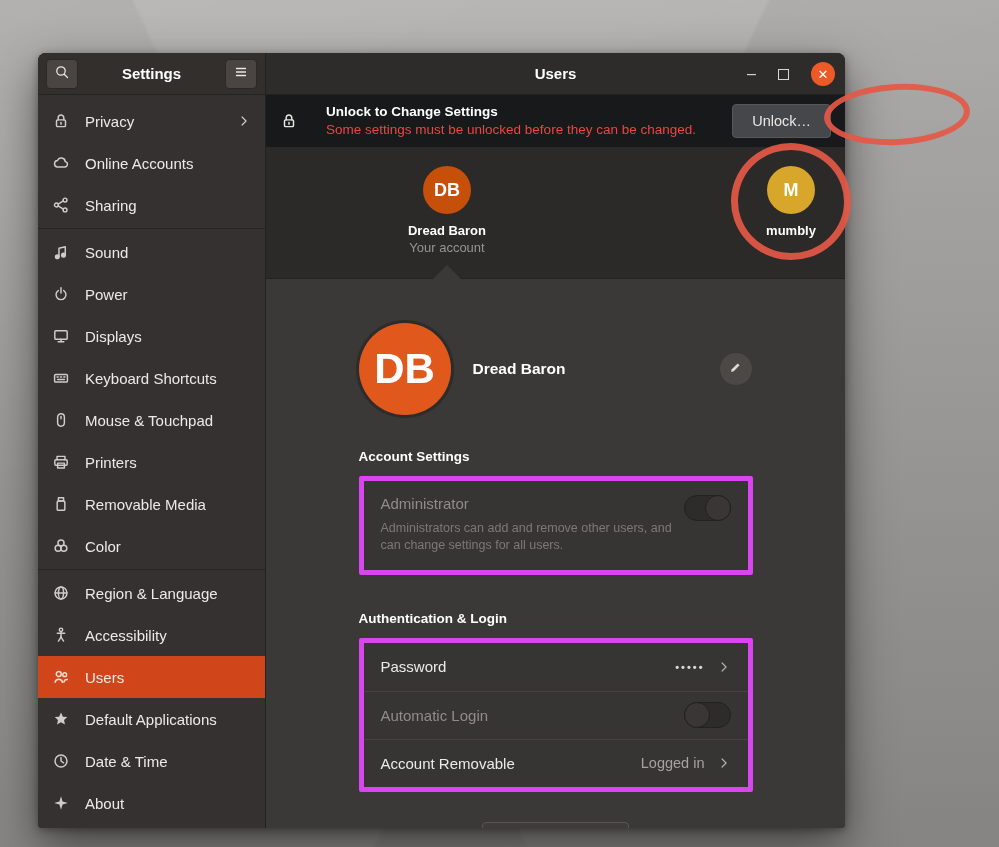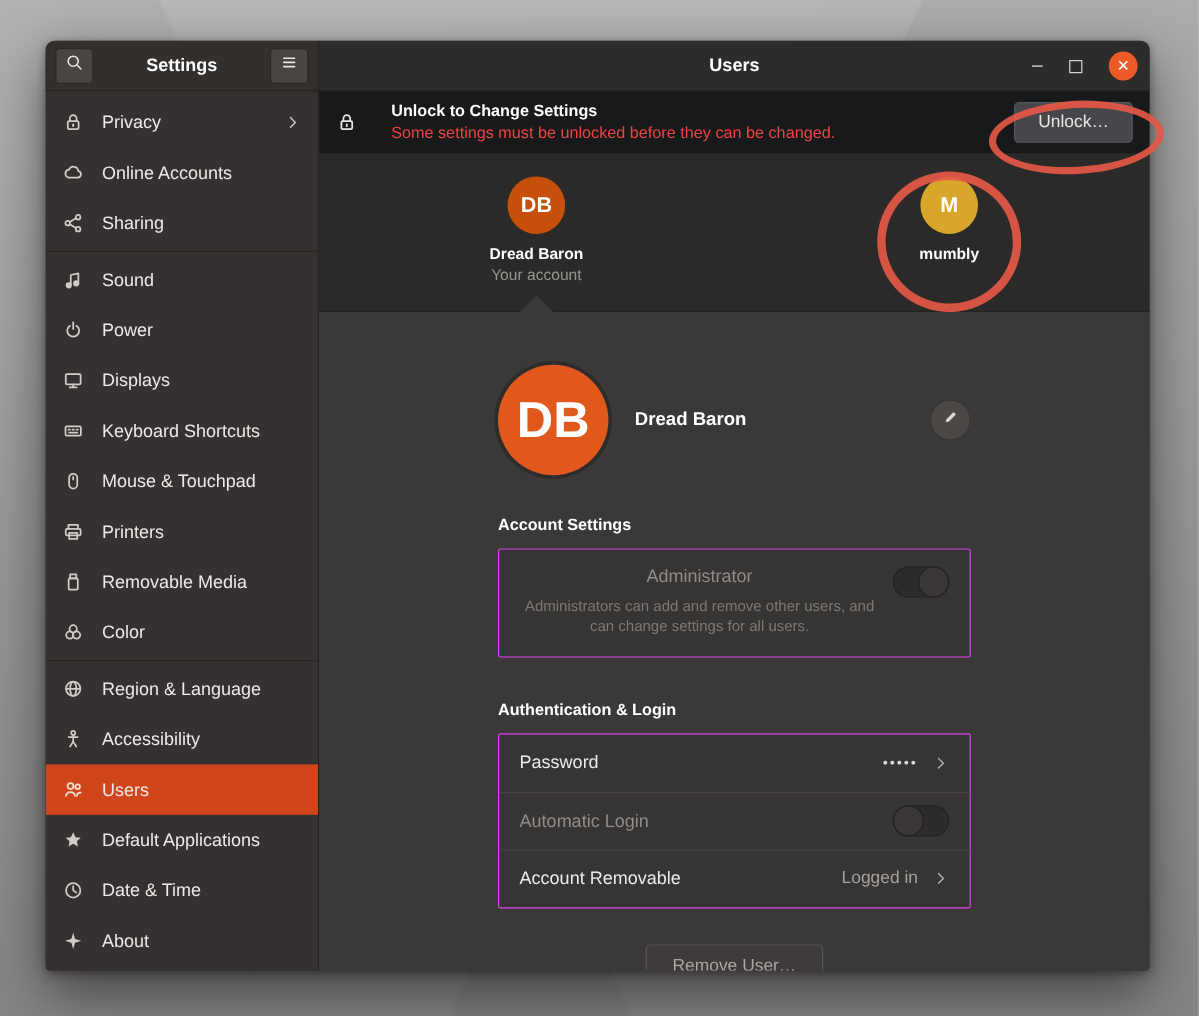--- a/index.html
+++ b/index.html
@@ -9,21 +9,21 @@
   .desktop {
     position:relative; width:999px; height:847px;
     background:
       linear-gradient(160deg, rgba(255,255,255,.07) 0%, transparent 42%),
       linear-gradient(115deg, transparent 55%, rgba(0,0,0,.05) 55.3%),
       linear-gradient(245deg, transparent 62%, rgba(0,0,0,.045) 62.3%),
       linear-gradient(#b5b3b1,#8d8b89);
   }
 
   .window {
-    position:absolute; left:38px; top:34px; width:920px; height:775px;
+    position:absolute; left:38px; top:53px; width:807px; height:775px;
     display:flex; border-radius:8px 8px 4px 4px; overflow:hidden;
     box-shadow:0 18px 46px rgba(0,0,0,.5), 0 2px 8px rgba(0,0,0,.35);
     background:#3a3938;
   }
 
   
   .sidebar { width:228px; background:#353130; display:flex; flex-direction:column;
     border-right:1px solid #242120; }
   .sidebar-header { height:42px; flex:none; background:#322f2d;
     border-bottom:1px solid #262321; display:flex; align-items:center;
@@ -96,21 +96,21 @@
   .profile-name { color:#fff; font-weight:bold; font-size:15.5px; }
   .edit-btn { margin-left:auto; width:34px; height:34px; border-radius:50%;
     background:#4b4846; border:1px solid #3a3735; color:#dcdad8; display:flex;
     align-items:center; justify-content:center; cursor:pointer; }
   .edit-btn svg { width:15px; height:15px; }
 
   .section-heading { color:#fff; font-weight:bold; font-size:13.5px;
     margin:34px 0 12px; }
   .auth-heading { margin-top:36px; }
 
-  .card { border:1px solid #d946ef; border-radius:2px; background:#373434;text-align:center; }
+  .card { border:5px solid #d946ef; border-radius:2px; background:#373434; }
   .card-row { display:flex; align-items:center; padding:0 17px; min-height:48px; }
   .card-row + .card-row { border-top:1px solid #454241; }
   .admin-row { align-items:flex-start; padding:14px 17px 16px; }
   .row-label { font-size:15px; color:#ecebe9; }
   .row-label.dim { color:#8f8c89; }
   .row-desc { margin-top:8px; font-size:12.5px; color:#7c7975; line-height:1.35;
     max-width:300px; }
   .row-value { margin-left:auto; color:#a5a3a0; font-size:14.5px; }
   .pw-dots { margin-left:auto; color:#dcdad8; font-size:11px; font-weight:bold;
     letter-spacing:2px; }

